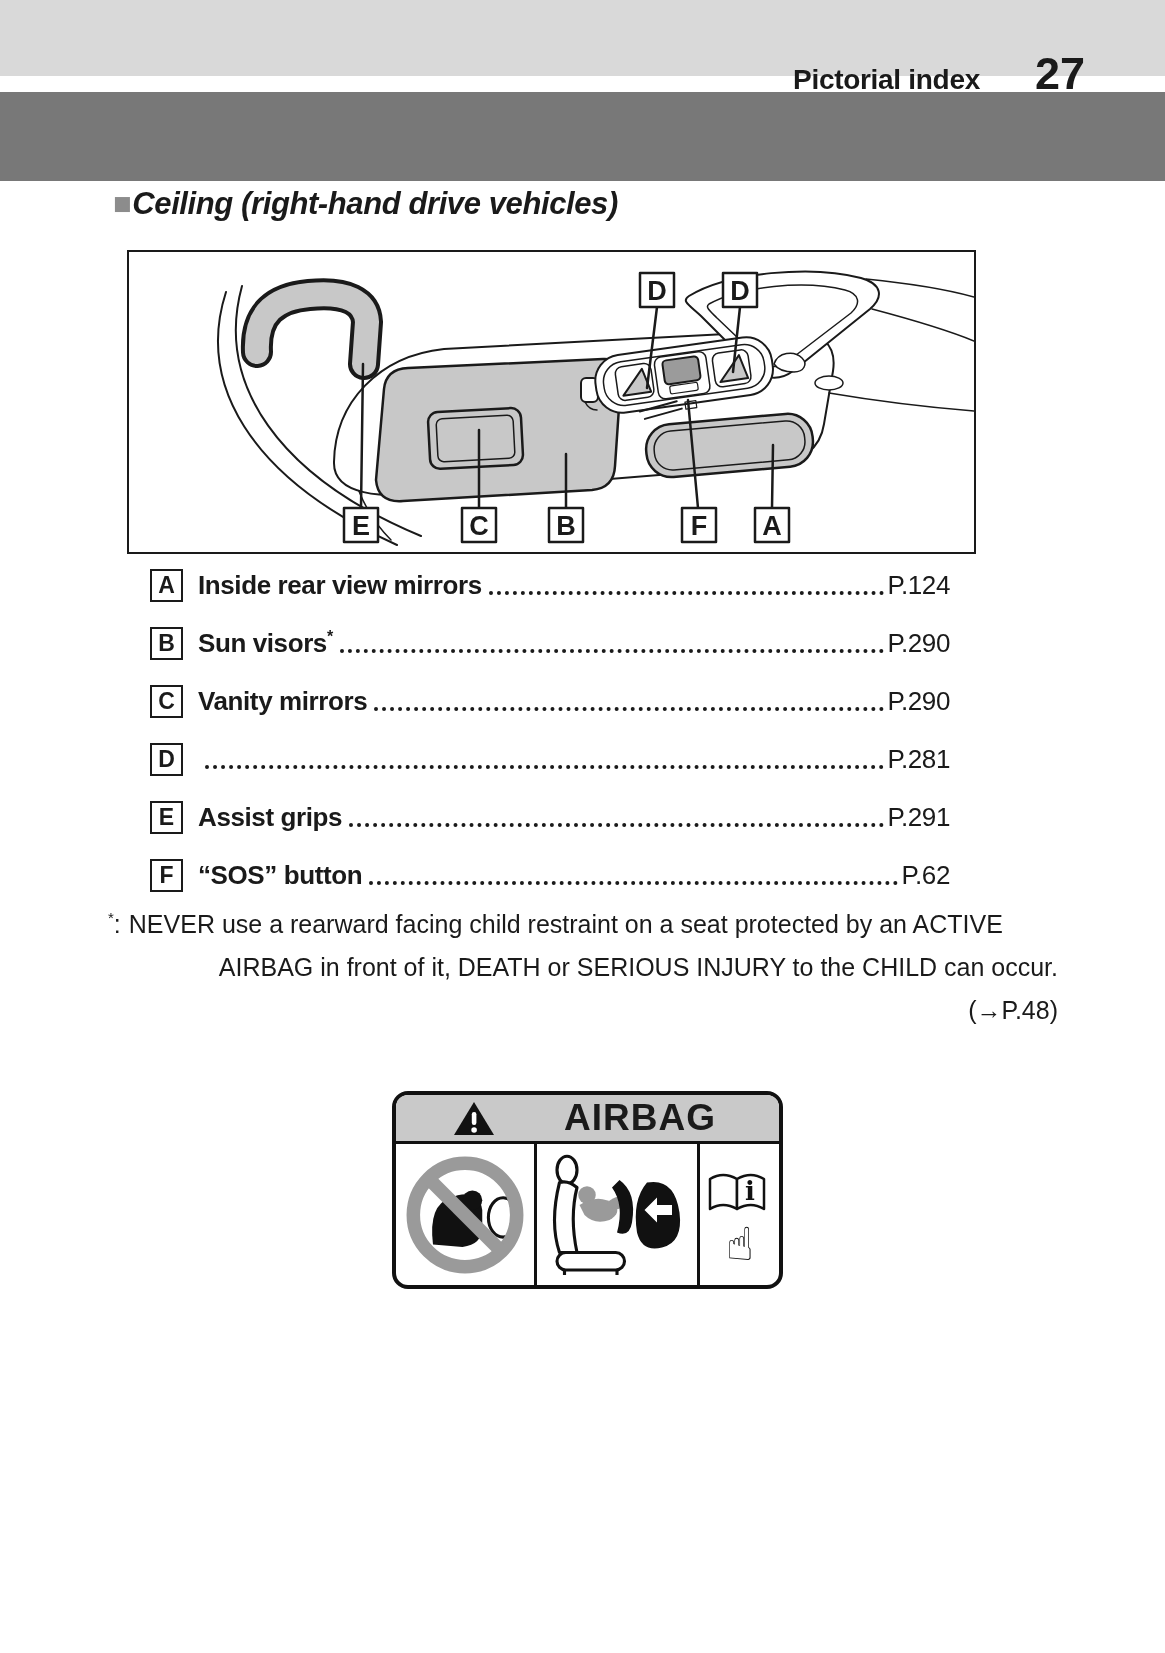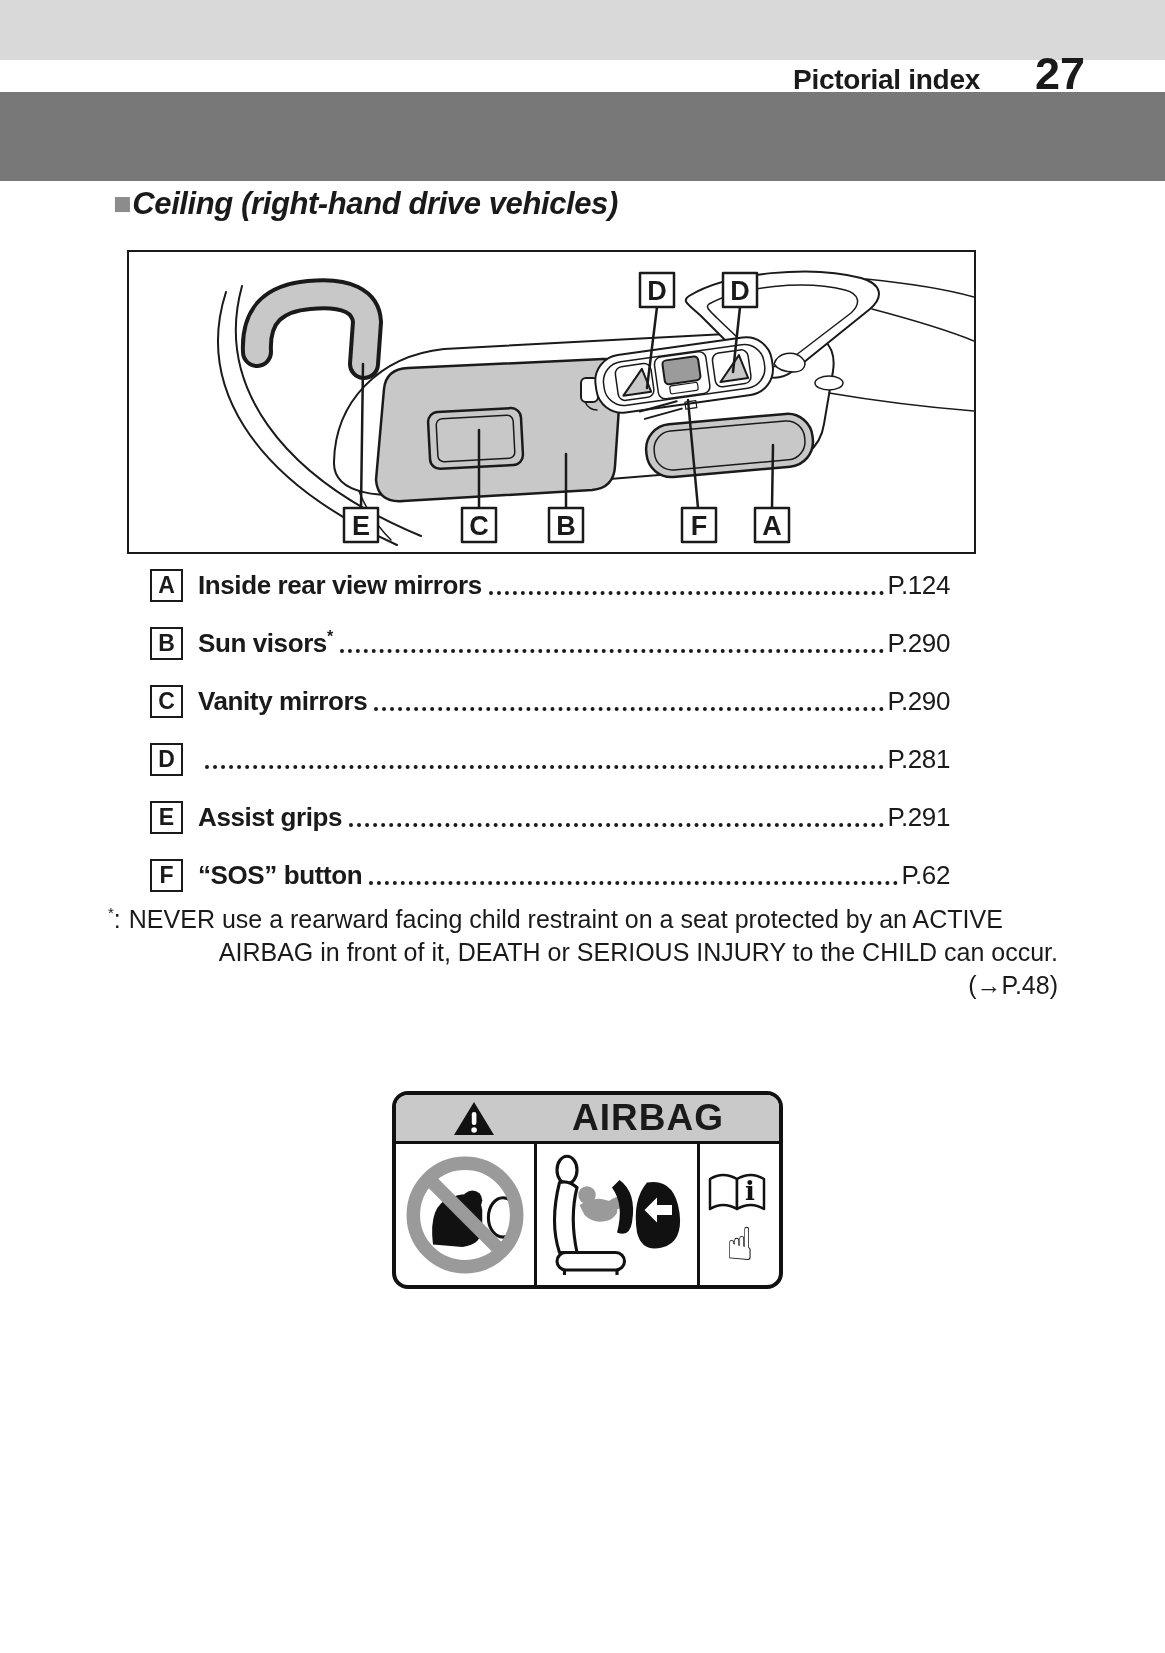--- a/index.html
+++ b/index.html
@@ -2,21 +2,21 @@
 <html><head>
 <meta charset="utf-8">
 <style>
   html,body{margin:0;padding:0;}
   body{
     width:1165px;height:1653px;position:relative;background:#ffffff;
     font-family:"Liberation Sans", sans-serif;color:#1a1a1a;overflow:hidden;
   }
   
   .header-bar{
-    position:absolute;top:0;left:0;width:1165px;height:60px;background:#d9d9d9;
+    position:absolute;top:0;left:0;width:1165px;height:76px;background:#d9d9d9;
     display:flex;align-items:baseline;justify-content:flex-end;
     padding-right:80px;box-sizing:border-box;
   }
   .section-title{font-size:28px;font-weight:bold;letter-spacing:-0.3px;}
   .page-number{font-size:45px;font-weight:bold;margin-left:55px;line-height:76px;margin-top:36px;}
   .divider-band{
     position:absolute;top:92px;left:0;width:1165px;height:89px;background:#787878;
   }
   
   .section-heading{
@@ -42,33 +42,33 @@
     font-size:23px;font-weight:bold;margin-right:15px;background:#fff;
   }
   .item-title{font-size:26px;font-weight:bold;letter-spacing:-0.4px;white-space:nowrap;}
   .item-note{font-size:16px;font-weight:bold;vertical-align:super;}
   .leader-dots{
     flex:1 1 auto;border-bottom:4px dotted #1a1a1a;margin:0 3px 7px 7px;
     align-self:flex-end;height:0;
   }
   .item-page-ref{flex:0 0 auto;font-size:26px;font-weight:normal;letter-spacing:-0.4px;}
   
-  .footnote{position:absolute;top:896px;left:108px;width:950px;font-size:25px;line-height:33px;}
+  .footnote{position:absolute;top:896px;left:108px;width:950px;font-size:25px;line-height:43px;}
   .fn-first{display:block;}
   .fn-marker{font-size:15px;vertical-align:10px;font-weight:normal;}
   .fn-sep{margin-right:8px;}
   .fn-cont{margin-left:27px;text-align:right;}
   
   .airbag-label{
     position:absolute;top:1091px;left:392px;width:383px;
     border:4px solid #111;border-radius:16px;overflow:hidden;background:#fff;
   }
   .label-header{
     position:relative;height:46px;background:#c9c9c9;border-bottom:3px solid #111;
-    display:flex;align-items:center;padding-left:8px;
+    display:flex;align-items:center;
   }
   .warning-triangle{position:absolute;left:56px;top:5px;}
   .label-title{
     margin-left:168px;font-size:37px;font-weight:bold;letter-spacing:1px;
   }
   .label-body{display:flex;height:141px;}
   .label-panel{display:flex;align-items:center;justify-content:center;box-sizing:border-box;}
   .panel-1{width:141px;border-right:3px solid #111;}
   .panel-2{width:163px;border-right:3px solid #111;}
   .panel-3{flex:1;}

